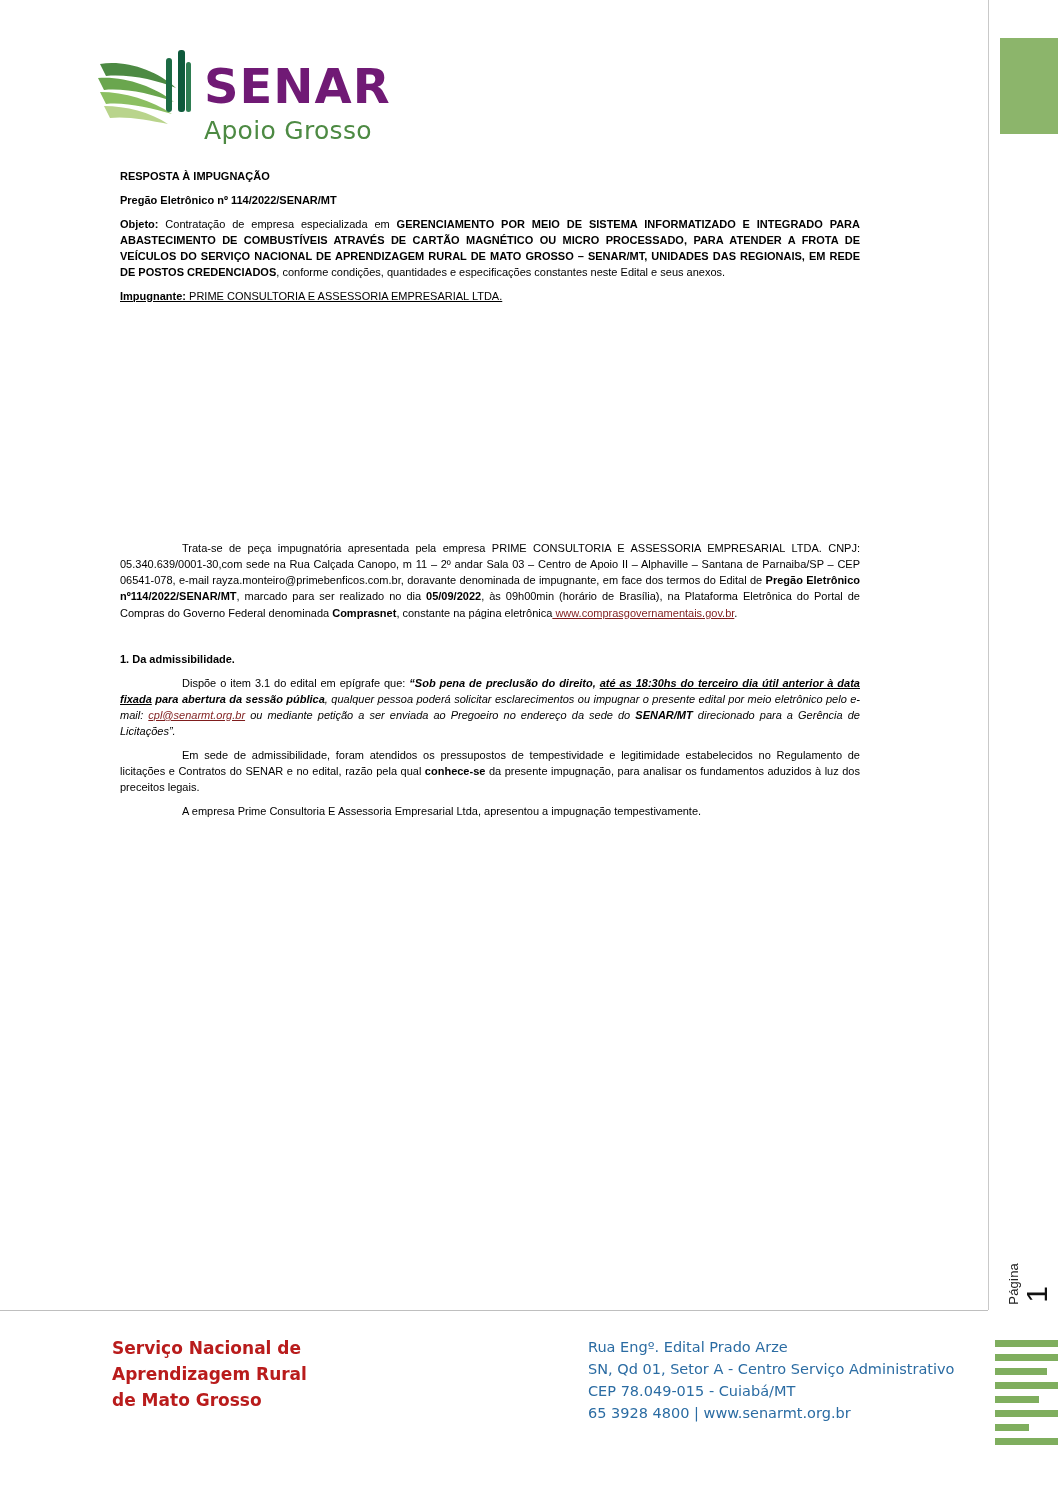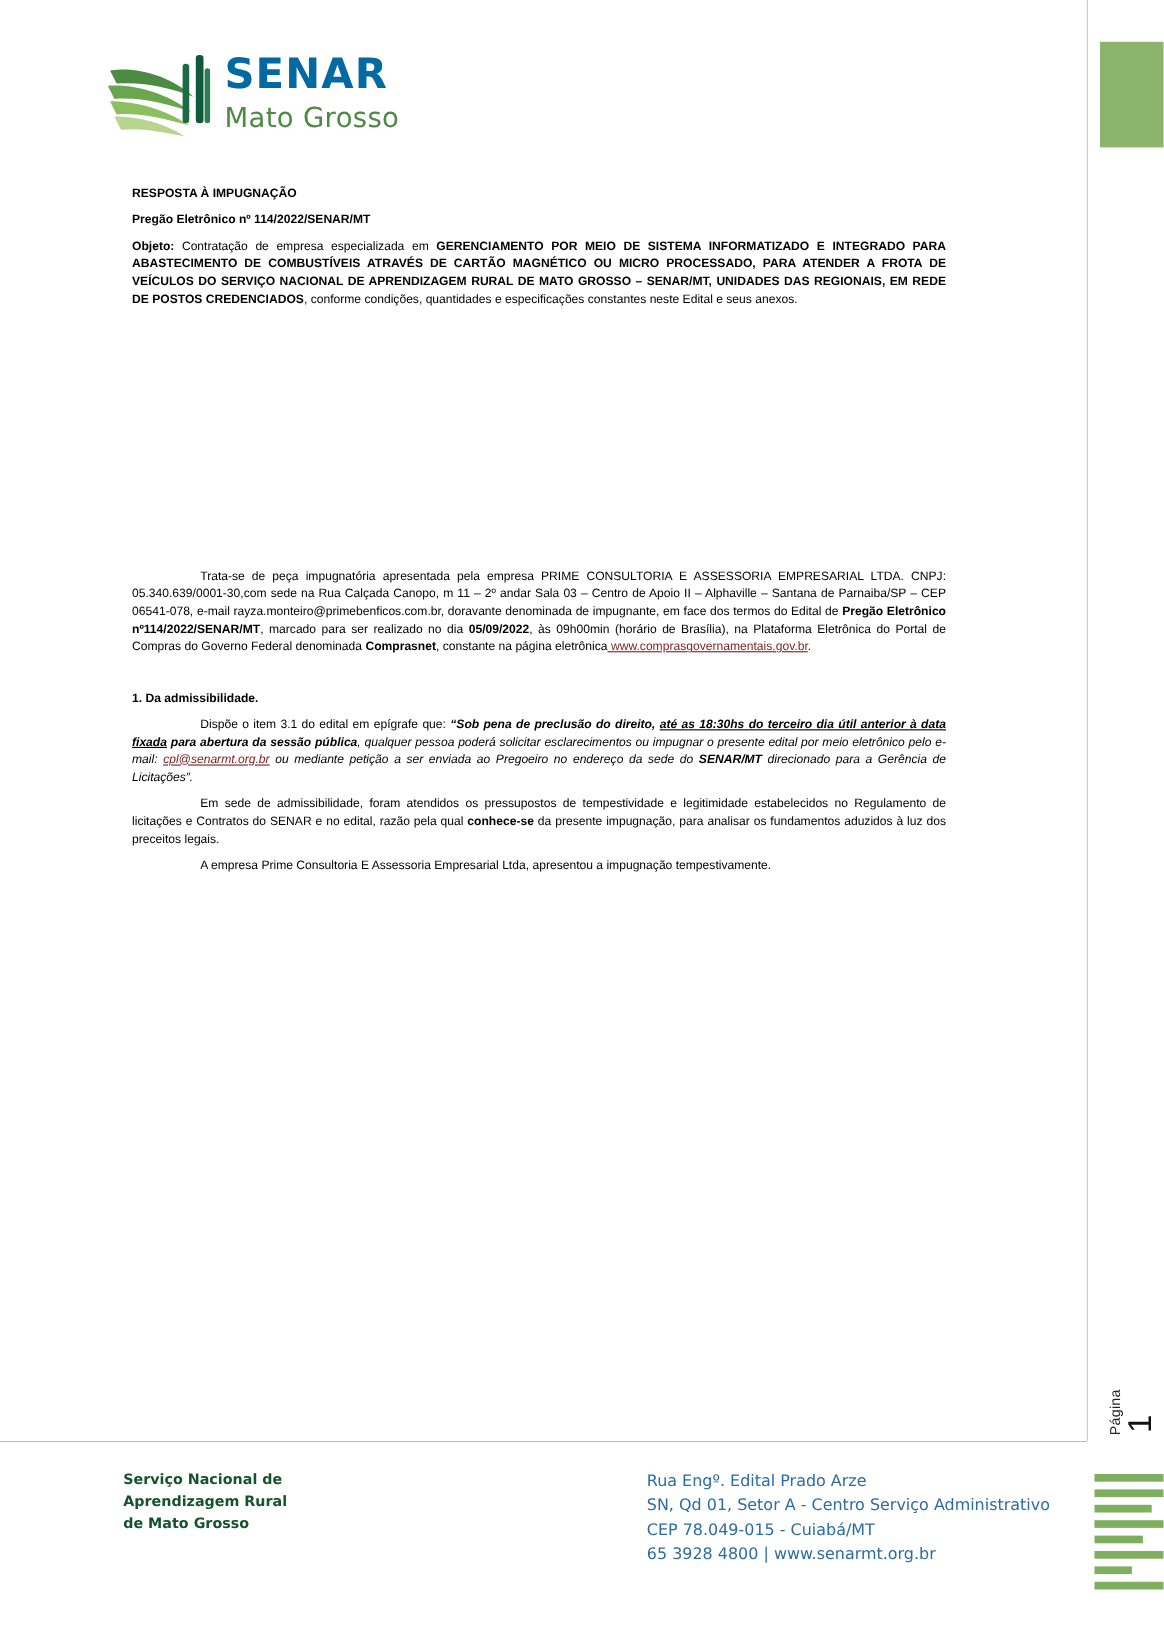--- a/index.html
+++ b/index.html
@@ -81,25 +81,26 @@
     width: 98px;
     height: 88px;
   }
   .logo-text {
     position: absolute;
     left: 108px;
     top: 10px;
   }
   .logo-senar {
     font-family: "DejaVu Sans", sans-serif;
-    font-size: 38px;
+    font-size: 48px;
     font-weight: 700;
     letter-spacing: 1px;
-    color: #0369a1;
+    color: #701a75;
     line-height: 1;
+    margin-top: 14px;
   }
   .logo-sub {
     font-family: "DejaVu Sans", sans-serif;
     font-size: 25px;
     font-weight: 400;
     color: #4d8a43;
     line-height: 1;
     margin-top: 8px;
     letter-spacing: .3px;
   }
@@ -142,24 +143,24 @@
     top: 1310px;
     width: 988px;
     height: 1px;
     background: #bfbfbf;
   }
   .footer-left {
     position: absolute;
     left: 112px;
     top: 1336px;
     font-family: "DejaVu Sans", sans-serif;
-    font-size: 13px;
+    font-size: 17px;
     font-weight: 700;
     line-height: 1.52;
-    color: #14532d;
+    color: #b91c1c;
   }
   .footer-right {
     position: absolute;
     left: 588px;
     top: 1336px;
     font-family: "DejaVu Sans", sans-serif;
     font-size: 14.5px;
     line-height: 1.52;
     color: #2b6ca3;
   }
@@ -201,38 +202,41 @@
       <path d="M4 20 C30 16 60 26 80 44 C60 36 34 30 10 32 Z" fill="#4d8a43"></path>
       <path d="M2 34 C28 32 58 42 78 58 C56 50 30 44 8 46 Z" fill="#6aa64e"></path>
       <path d="M4 48 C28 48 56 56 76 70 C54 64 30 58 10 60 Z" fill="#8cbf62"></path>
       <path d="M8 62 C30 62 54 68 72 80 C52 76 30 72 14 74 Z" fill="#b9d48c"></path>
       <rect x="82" y="6" width="7" height="62" rx="3" fill="#0f5a3c"></rect>
       <rect x="70" y="14" width="6" height="54" rx="3" fill="#1d6b45"></rect>
       <rect x="90" y="18" width="5" height="50" rx="2.5" fill="#2e7d52"></rect>
     </svg>
     <div class="logo-text">
       <div class="logo-senar">SENAR</div>
-      <div class="logo-sub">Mato Grosso</div>
+      <div class="logo-sub">Apoio Grosso</div>
     </div>
   </div>
 
   <div class="content">
 
     <p class="tight">
       <span class="bold">RESPOSTA À IMPUGNAÇÃO</span>
     </p>
 
     <p class="tight">
       <span class="bold">Pregão Eletrônico nº 114/2022/SENAR/MT</span>
     </p>
 
     <p>
       <span class="bold">Objeto:</span><span> Contratação de empresa especializada em </span><span class="bold">GERENCIAMENTO POR MEIO DE SISTEMA INFORMATIZADO E INTEGRADO PARA ABASTECIMENTO DE COMBUSTÍVEIS ATRAVÉS DE CARTÃO MAGNÉTICO OU MICRO PROCESSADO, PARA ATENDER A FROTA DE VEÍCULOS DO SERVIÇO NACIONAL DE APRENDIZAGEM RURAL DE MATO GROSSO – SENAR/MT, UNIDADES DAS REGIONAIS, EM REDE DE POSTOS CREDENCIADOS</span><span>, conforme condições, quantidades e especificações constantes neste Edital e seus anexos.</span>
     </p>
 
+    <p>
+      <span class="bold ul">Impugnante:</span><span class="ul"> PRIME CONSULTORIA E ASSESSORIA EMPRESARIAL LTDA.</span>
+    </p>
 
     <div class="gap-big"></div>
 
     <p class="indent para-block">
       <span>Trata-se de peça impugnatória apresentada pela empresa PRIME CONSULTORIA E ASSESSORIA EMPRESARIAL LTDA. CNPJ: 05.340.639/0001-30,com sede na Rua Calçada Canopo, m 11 – 2º andar Sala 03 – Centro de Apoio II – Alphaville – Santana de Parnaiba/SP – CEP 06541-078, e-mail rayza.monteiro@primebenficos.com.br, doravante denominada de impugnante, em face dos termos do Edital de </span><span class="bold">Pregão Eletrônico nº114/2022/SENAR/MT</span><span>, marcado para ser realizado no dia </span><span class="bold">05/09/2022</span><span>, às 09h00min (horário de Brasília), na Plataforma Eletrônica do Portal de Compras do Governo Federal denominada </span><span class="bold">Comprasnet</span><span>, constante na página eletrônica</span><a class="link" href="#"> www.comprasgovernamentais.gov.br</a><span>.</span>
     </p>
 
     <div class="gap-small"></div>
 
     <p class="section-title">1. Da admissibilidade.</p>

